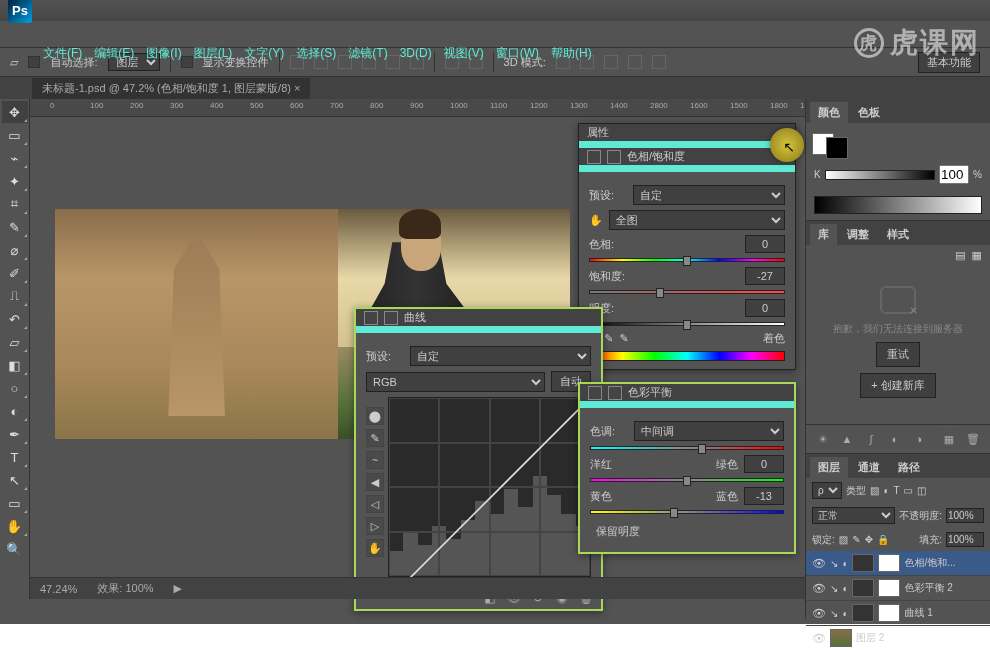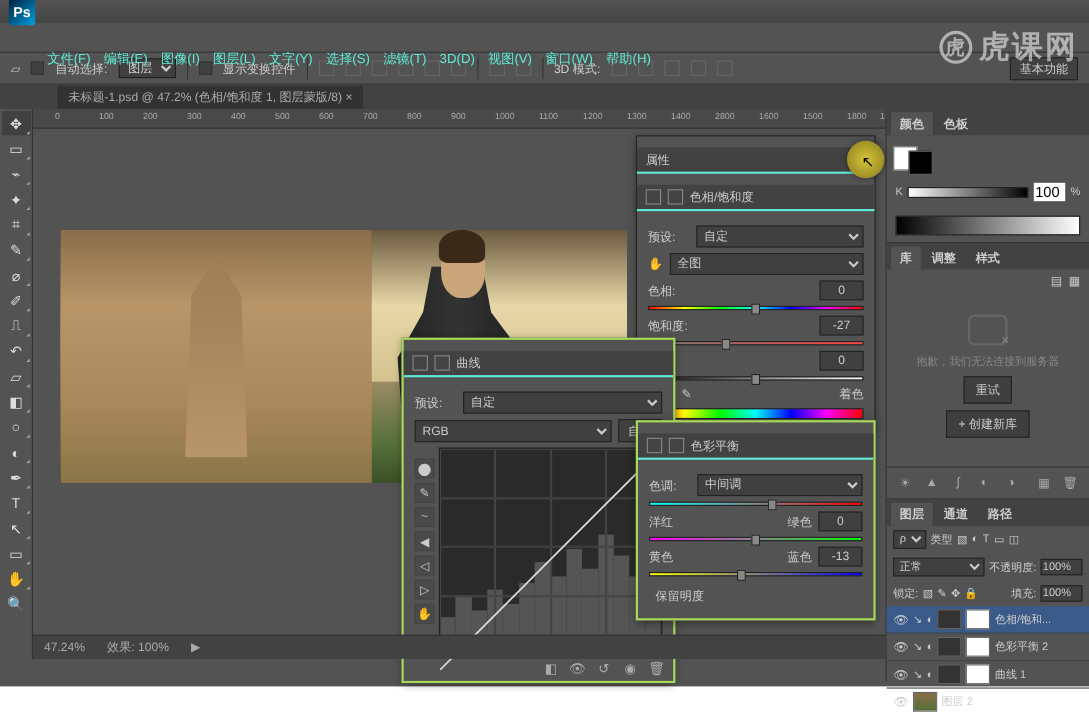--- a/index.html
+++ b/index.html
@@ -9,39 +9,39 @@
 .logo { width: 24px; height: 24px; background: linear-gradient(135deg, #001d3a, #00a0e4); border-radius: 3px; display: flex; align-items: center; justify-content: center; font-weight: bold; font-size: 13px; color: #fff; margin-right: 10px; }
 .menubar { height: 18px; display: flex; gap: 2px; align-items: center; position: absolute; left: 38px; top: 44px; font-size: 12px; color: #5eead4; }
 .menubar span { padding: 2px 5px; cursor: pointer; }
 .optbar { height: 30px; background: #535353; border-top: 1px solid #333; border-bottom: 1px solid #333; display: flex; align-items: center; padding: 0 10px; gap: 10px; margin-top: 26px; font-size: 11px; }
 .optbar .cb { width: 12px; height: 12px; border: 1px solid #333; background: #404040; display: inline-block; }
 .optbar select { background: #404040; color: #ccc; border: 1px solid #222; font-size: 11px; padding: 1px 4px; }
 .optbar .sep { width: 1px; height: 20px; background: #333; }
 .optbar .ico { width: 14px; height: 14px; border: 1px solid #666; display: inline-block; }
 .optbar .right { margin-left: auto; }
 .optbar .dropdown { background: #404040; border: 1px solid #222; padding: 2px 8px; }
-.tabbar { height: 22px; display: flex; align-items: center; padding-left: 52px; font-size: 11px; color: #aaa; background: #424242; }
+.tabbar { height: 22px; display: flex; align-items: center; padding-left: 32px; font-size: 11px; color: #aaa; background: #424242; }
 .tabbar .tab { background: #323232; padding: 3px 10px; }
 .workspace { position: relative; height: 500px; }
 .tools { position: absolute; left: 0; top: 0; width: 30px; height: 500px; background: #535353; border-right: 1px solid #333; display: flex; flex-direction: column; gap: 1px; padding-top: 2px; }
 .tools .t { width: 26px; height: 22px; margin: 0 auto; display: flex; align-items: center; justify-content: center; cursor: pointer; position: relative; color: #ddd; font-size: 13px; }
 .tools .t.active { background: #404040; }
 .tools .t .dot { position: absolute; right: 1px; bottom: 1px; width: 0; height: 0; border-left: 3px solid transparent; border-bottom: 3px solid #aaa; }
 .ruler-h { position: absolute; left: 30px; top: 0; right: 0; height: 18px; background: #494949; border-bottom: 1px solid #333; font-size: 8px; color: #aaa; overflow: hidden; }
 .ruler-h span { position: absolute; top: 2px; }
 .canvas { position: absolute; left: 55px; top: 110px; width: 515px; height: 230px; background: linear-gradient(180deg, #4a3f2e, #c8b890 40%, #9a8b62 60%, #557039 85%, #3a5028); display: flex; overflow: hidden; }
 .canvas .temple { width: 55%; height: 100%; background: linear-gradient(180deg, #8a6d4a, #b89668 30%, #a8875a 70%, #8a7548); position: relative; }
 .canvas .temple::before { content: ""; position: absolute; top: 10%; left: 30%; width: 40%; height: 80%; background: linear-gradient(180deg, #9b7c55, #b89668); clip-path: polygon(50% 0, 70% 20%, 75% 100%, 25% 100%, 30% 20%); }
 .canvas .sky { position: absolute; top: 0; right: 0; width: 45%; height: 60%; background: linear-gradient(180deg, #6b5a3e, #e8d8a8 50%, #d4c390); }
 .canvas .person { position: absolute; right: 15%; top: 10%; width: 30%; height: 90%; background: linear-gradient(90deg, #1a1a1a, #333, #1a1a1a); clip-path: polygon(35% 5%, 65% 5%, 70% 25%, 85% 40%, 80% 95%, 20% 95%, 15% 45%, 30% 25%); }
 .canvas .head { position: absolute; right: 25%; top: 5%; width: 40px; height: 50px; background: #c9a57a; border-radius: 40% 40% 45% 45%; }
 .canvas .hair { position: absolute; right: 25%; top: 0%; width: 42px; height: 30px; background: #3a2818; border-radius: 50% 50% 20% 20%; }
 .panel { position: absolute; background: #535353; border: 1px solid #222; box-shadow: 0 2px 8px rgba(0,0,0,.4); }
 .panel.highlight { border: 2px solid #a8d85a; }
-.panel .hd { height: 24px; background: #424242; display: flex; align-items: center; padding: 0 8px; gap: 6px; font-size: 11px; border-bottom: 2px solid #5eead4; margin-top: 10px; }
+.panel .hd { height: 24px; background: #424242; display: flex; align-items: center; padding: 0 8px; gap: 6px; font-size: 11px; border-bottom: 7px solid #5eead4; }
 .panel .hd .ic { width: 14px; height: 14px; border: 1px solid #888; background: #444; }
 .panel .bd { padding: 8px 10px; }
 .row { display: flex; align-items: center; gap: 6px; margin: 5px 0; font-size: 11px; }
 .row label { min-width: 38px; }
 .row select { flex: 1; background: #404040; color: #ccc; border: 1px solid #222; font-size: 11px; padding: 2px; }
 .row input[type="text"] { width: 40px; background: #404040; color: #ccc; border: 1px solid #222; font-size: 11px; text-align: center; padding: 2px; }
 .row .btn { background: #404040; border: 1px solid #222; padding: 2px 8px; color: #ccc; font-size: 11px; }
 .slider { flex: 1; height: 4px; position: relative; border: 1px solid #222; }
 .slider .thumb { position: absolute; top: -3px; width: 8px; height: 10px; background: #888; border: 1px solid #222; transform: translateX(-50%); }
 .slider.hue { background: linear-gradient(90deg, red, yellow, lime, cyan, blue, magenta, red); }
@@ -245,21 +245,21 @@
             <span>✎</span>
             <span>✎</span>
             <span style="flex:1"></span>
             <span class="cb"></span>
             <span>着色</span>
           </div>
         <div class="slider hue" style="height:10px"></div>
       </div>
     </div>
 
-    <div class="panel highlight" style="left:365px; top:208px; width:249px;">
+    <div class="panel highlight" style="left:354px; top:208px; width:249px;">
       <div class="hd">
           <span class="ic"></span>
           <span class="ic"></span>
           <span>曲线</span>
         </div>
       <div class="bd">
         <div class="row">
             <label>预设:</label>
             <select><option>自定</option></select>
           </div>

